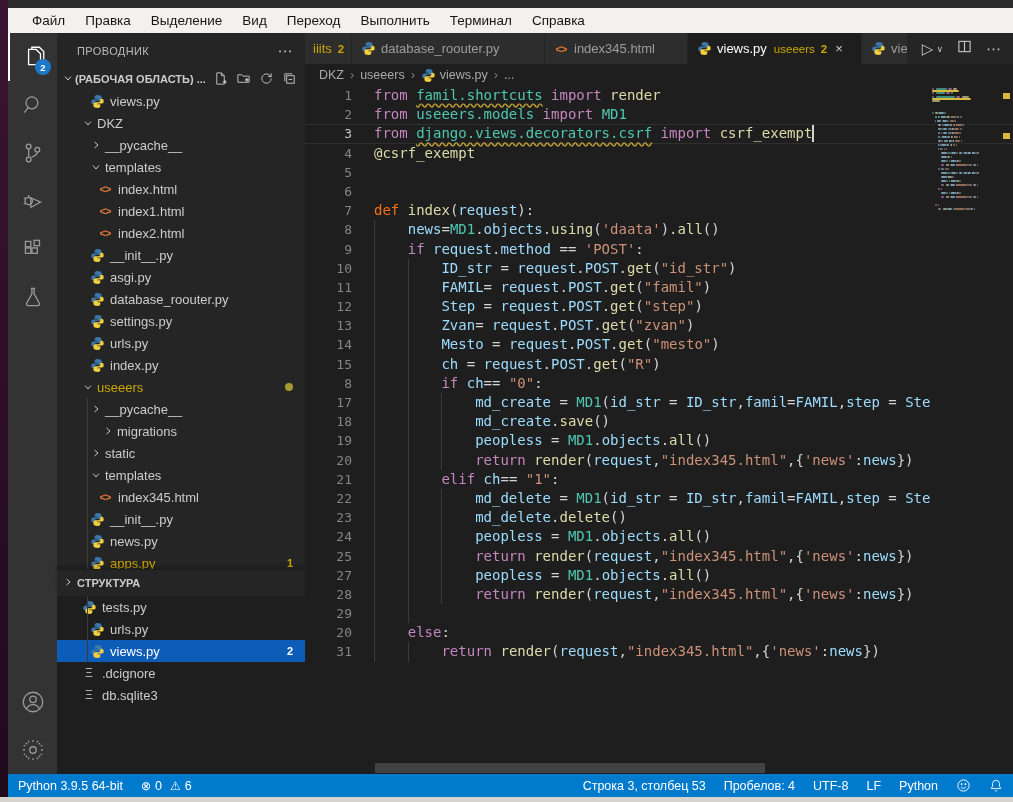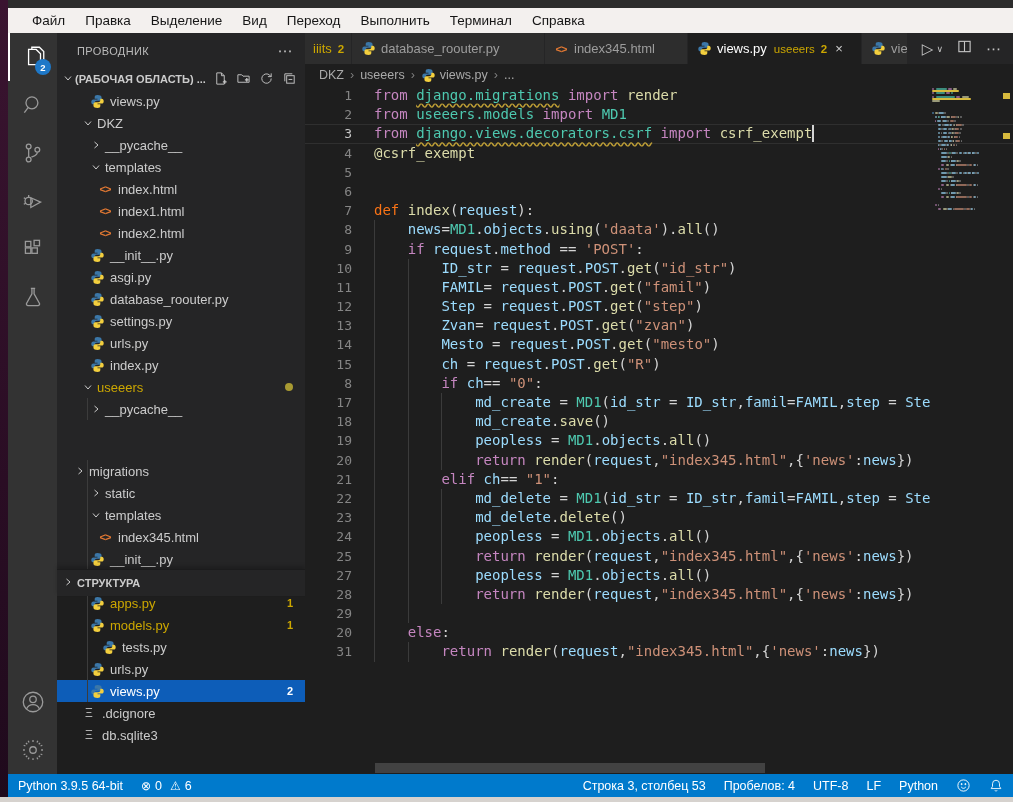--- a/index.html
+++ b/index.html
@@ -326,21 +326,21 @@
         </div>
         <div class="trow" style="padding-left: 32px;">
           <span class="tguide"></span>
           <span class="tchev">
             <svg width="10" height="10" viewBox="0 0 10 10">
               <path d="M3.5 2 7 5 3.5 8" stroke="#cccccc" fill="none"></path>
             </svg>
           </span>
           <span class="tlabel">__pycache__</span>
         </div>
-        <div class="trow" style="padding-left: 16px; margin-top: 40px;">
+        <div class="trow" style="padding-left: 44px;">
           <span class="tguide"></span>
           <span class="tchev">
             <svg width="10" height="10" viewBox="0 0 10 10">
               <path d="M3.5 2 7 5 3.5 8" stroke="#cccccc" fill="none"></path>
             </svg>
           </span>
           <span class="tlabel">migrations</span>
         </div>
         <div class="trow" style="padding-left: 32px;">
           <span class="tguide"></span>
@@ -400,21 +400,21 @@
           <span class="tguide"></span>
           <span class="ticon">
             <svg viewBox="0 0 16 16" width="15" height="15">
               <path fill="#3b77a8" d="M7.9 1C5.9 1 5 1.9 5 3.1V5h3v.8H3.6C2.1 5.8 1.4 7 1.4 8.4s.7 2.6 2.2 2.6H5V9.4C5 8.1 6 7.3 7.2 7.3h3.2c1.1 0 1.9-.9 1.9-2V3.1C12.3 1.9 10.4 1 7.9 1z"></path>
               <path fill="#f3cf3e" d="M8.1 15c2 0 2.9-.9 2.9-2.1V11H8v-.8h4.4c1.5 0 2.2-1.2 2.2-2.6s-.7-2.6-2.2-2.6H11v1.6c0 1.3-1 2.1-2.2 2.1H5.6c-1.1 0-1.9.9-1.9 2v2.2C3.7 14.1 5.6 15 8.1 15z"></path>
             </svg>
           </span>
           <span class="tlabel warn">models.py</span>
           <span class="tbadge">1</span>
         </div>
-        <div class="trow" style="padding-left: 44px;">
+        <div class="trow" style="padding-left: 24px;">
           <span class="tguide"></span>
           <span class="ticon">
             <svg viewBox="0 0 16 16" width="15" height="15">
               <path fill="#3b77a8" d="M7.9 1C5.9 1 5 1.9 5 3.1V5h3v.8H3.6C2.1 5.8 1.4 7 1.4 8.4s.7 2.6 2.2 2.6H5V9.4C5 8.1 6 7.3 7.2 7.3h3.2c1.1 0 1.9-.9 1.9-2V3.1C12.3 1.9 10.4 1 7.9 1z"></path>
               <path fill="#f3cf3e" d="M8.1 15c2 0 2.9-.9 2.9-2.1V11H8v-.8h4.4c1.5 0 2.2-1.2 2.2-2.6s-.7-2.6-2.2-2.6H11v1.6c0 1.3-1 2.1-2.2 2.1H5.6c-1.1 0-1.9.9-1.9 2v2.2C3.7 14.1 5.6 15 8.1 15z"></path>
             </svg>
           </span>
           <span class="tlabel">tests.py</span>
         </div>
         <div class="trow" style="padding-left: 32px;">
@@ -519,21 +519,21 @@
           <svg viewBox="0 0 16 16" width="15" height="15">
             <path fill="#3b77a8" d="M7.9 1C5.9 1 5 1.9 5 3.1V5h3v.8H3.6C2.1 5.8 1.4 7 1.4 8.4s.7 2.6 2.2 2.6H5V9.4C5 8.1 6 7.3 7.2 7.3h3.2c1.1 0 1.9-.9 1.9-2V3.1C12.3 1.9 10.4 1 7.9 1z"></path>
             <path fill="#f3cf3e" d="M8.1 15c2 0 2.9-.9 2.9-2.1V11H8v-.8h4.4c1.5 0 2.2-1.2 2.2-2.6s-.7-2.6-2.2-2.6H11v1.6c0 1.3-1 2.1-2.2 2.1H5.6c-1.1 0-1.9.9-1.9 2v2.2C3.7 14.1 5.6 15 8.1 15z"></path>
           </svg>
         </span>
         <span>views.py</span>
         <span class="bc-sep">›</span>
         <span>...</span>
       </div>
     <div class="codearea" id="codearea">
-        <div class="cline"><span class="lnum">1</span><span class="ltxt"><span class="tk-kw">from</span><span class="tk-pl"> </span><span class="tk-cls tk-sq">django.migrations</span><span class="tk-pl"> </span><span class="tk-kw">import</span><span class="tk-pl"> </span><span class="tk-fn">render</span></span></div>
+        <div class="cline"><span class="lnum">1</span><span class="ltxt"><span class="tk-kw">from</span><span class="tk-pl"> </span><span class="tk-cls tk-sq">famil.shortcuts</span><span class="tk-pl"> </span><span class="tk-kw">import</span><span class="tk-pl"> </span><span class="tk-fn">render</span></span></div>
         <div class="cline"><span class="lnum">2</span><span class="ltxt"><span class="tk-kw">from</span><span class="tk-pl"> </span><span class="tk-cls">useeers.models</span><span class="tk-pl"> </span><span class="tk-kw">import</span><span class="tk-pl"> </span><span class="tk-cls">MD1</span></span></div>
         <div class="cline cur"><span class="lnum">3</span><span class="ltxt"><span class="tk-kw">from</span><span class="tk-pl"> </span><span class="tk-cls tk-sq">django.views.decorators.csrf</span><span class="tk-pl"> </span><span class="tk-kw">import</span><span class="tk-pl"> </span><span class="tk-fn">csrf_exempt</span></span><span class="cursor" style="left: 507.36px;"></span></div>
         <div class="cline"><span class="lnum">4</span><span class="ltxt"><span class="tk-fn">@csrf_exempt</span></span></div>
         <div class="cline"><span class="lnum">5</span><span class="ltxt"></span></div>
         <div class="cline"><span class="lnum">6</span><span class="ltxt"></span></div>
         <div class="cline"><span class="lnum">7</span><span class="ltxt"><span class="tk-def">def</span><span class="tk-pl"> </span><span class="tk-fn">index</span><span class="tk-pl">(</span><span class="tk-var">request</span><span class="tk-pl">):</span></span></div>
         <div class="cline"><span class="cguide" style="left: 69px;"></span><span class="lnum">8</span><span class="ltxt"><span class="tk-pl">    </span><span class="tk-var">news</span><span class="tk-pl">=</span><span class="tk-cls">MD1</span><span class="tk-pl">.</span><span class="tk-var">objects</span><span class="tk-pl">.</span><span class="tk-fn">using</span><span class="tk-pl">(</span><span class="tk-str">'daata'</span><span class="tk-pl">).</span><span class="tk-fn">all</span><span class="tk-pl">()</span></span></div>
         <div class="cline"><span class="cguide" style="left: 69px;"></span><span class="lnum">9</span><span class="ltxt"><span class="tk-pl">    </span><span class="tk-kw">if</span><span class="tk-pl"> </span><span class="tk-var">request</span><span class="tk-pl">.</span><span class="tk-var">method</span><span class="tk-pl"> == </span><span class="tk-str">'POST'</span><span class="tk-pl">:</span></span></div>
         <div class="cline"><span class="cguide" style="left: 69px;"></span><span class="cguide" style="left: 102.72px;"></span><span class="lnum">10</span><span class="ltxt"><span class="tk-pl">        </span><span class="tk-var">ID_str</span><span class="tk-pl"> = </span><span class="tk-var">request</span><span class="tk-pl">.</span><span class="tk-var">POST</span><span class="tk-pl">.</span><span class="tk-fn">get</span><span class="tk-pl">(</span><span class="tk-str">"id_str"</span><span class="tk-pl">)</span></span></div>
         <div class="cline"><span class="cguide" style="left: 69px;"></span><span class="cguide" style="left: 102.72px;"></span><span class="lnum">11</span><span class="ltxt"><span class="tk-pl">        </span><span class="tk-var">FAMIL</span><span class="tk-pl">= </span><span class="tk-var">request</span><span class="tk-pl">.</span><span class="tk-var">POST</span><span class="tk-pl">.</span><span class="tk-fn">get</span><span class="tk-pl">(</span><span class="tk-str">"famil"</span><span class="tk-pl">)</span></span></div>

